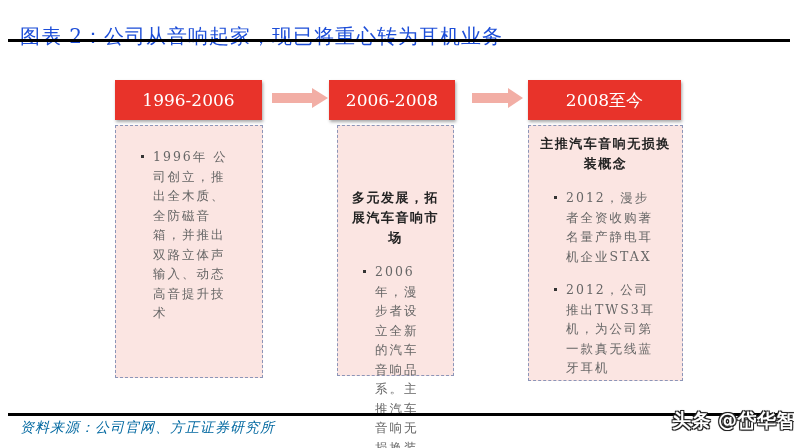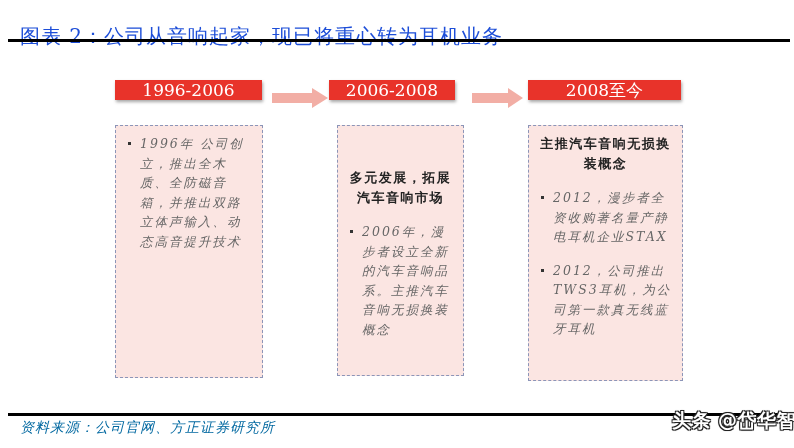--- a/index.html
+++ b/index.html
@@ -27,21 +27,21 @@
     }
     .watermark {
       position: absolute; left: 672px; top: 408px;
       font-family: "DejaVu Sans", "Liberation Sans", sans-serif;
       font-size: 19px; font-weight: bold; color: #fff;
       text-shadow: -1px -1px 0 #222, 1px -1px 0 #222, -1px 1px 0 #222, 1px 1px 0 #222, 0 0 2px #000;
       letter-spacing: 0.5px;
       white-space: nowrap;
     }
     .period {
-      position: absolute; top: 80px; height: 20px;
+      position: absolute; top: 80px; height: 40px;
       background: #e8332a;
       color: #fff;
       font-size: 17px;
       display: flex; align-items: center; justify-content: center;
       box-shadow: 1px 2px 3px rgba(0,0,0,0.35);
     }
     .arrow {
       position: absolute; top: 88px; height: 20px;
     }
     .card {
@@ -51,21 +51,21 @@
       box-sizing: border-box;
       padding: 8px 10px 6px 10px;
       font-size: 12.5px;
       color: #666;
     }
     .card-head {
       text-align: center; font-weight: bold; color: #222;
       font-size: 13px; line-height: 20px; letter-spacing: 1.5px;
       margin-bottom: 14px;
     }
-    .card ul { margin: 0; padding: 0; list-style: none; font-style: italic; }
+    .card ul { margin: 13px; padding: 0; list-style: none; }
     .card li {
       position: relative; padding-left: 14px;
       line-height: 19.5px; letter-spacing: 2px;
       margin-bottom: 14px;
     }
     .card li::before {
       content: ""; position: absolute; left: 2px; top: 8px;
       width: 3px; height: 3px; background: #333;
     }
     .card li:last-child { margin-bottom: 0; }
@@ -87,21 +87,21 @@
 </svg>
 
 <div class="period" style="left:528px; width:153px;">2008至今</div>
 
 <div class="card" style="left:115px; width:148px; height:253px;">
   <ul>
     <li>1996年  公司创立，推出全木质、全防磁音箱，并推出双路立体声输入、动态高音提升技术</li>
   </ul>
 </div>
 
-<div class="card" style="left:337px; width:127px; height:251px; padding-top:42px;">
+<div class="card" style="left:337px; width:117px; height:251px; padding-top:62px;">
   <div class="card-head">多元发展，拓展汽车音响市场</div>
   <ul>
     <li>2006年，漫步者设立全新的汽车音响品系。主推汽车音响无损换装概念</li>
   </ul>
 </div>
 
 <div class="card" style="left:528px; width:155px; height:256px;">
   <div class="card-head">主推汽车音响无损换装概念</div>
   <ul>
     <li>2012，漫步者全资收购著名量产静电耳机企业STAX</li>

